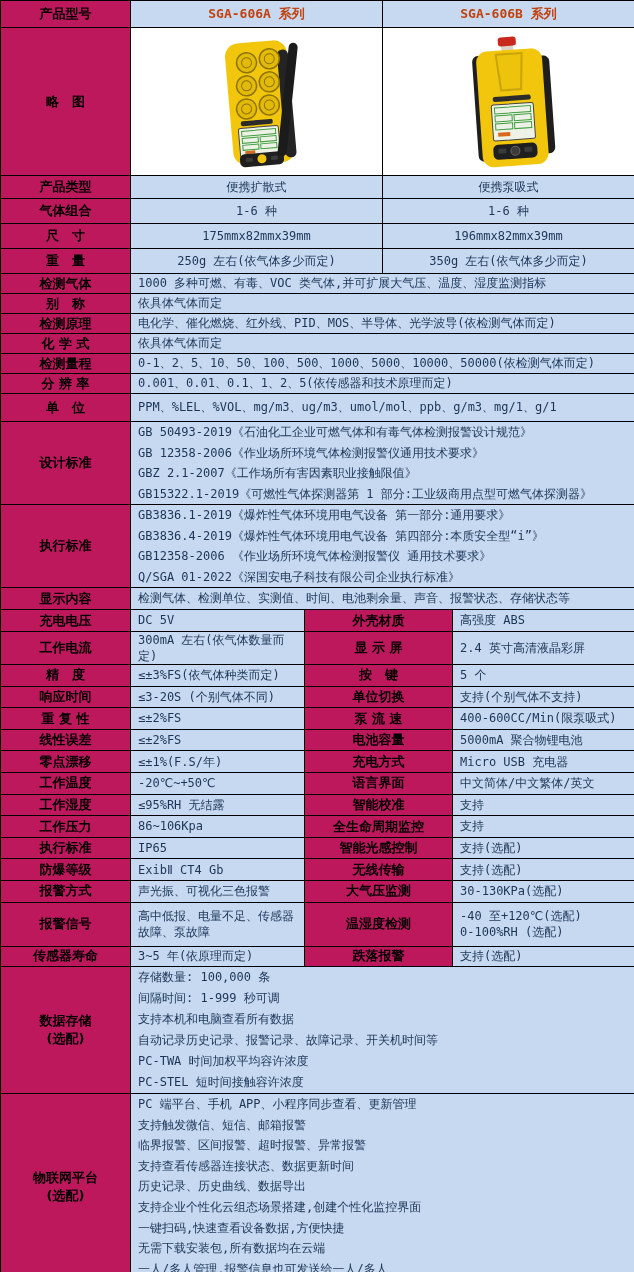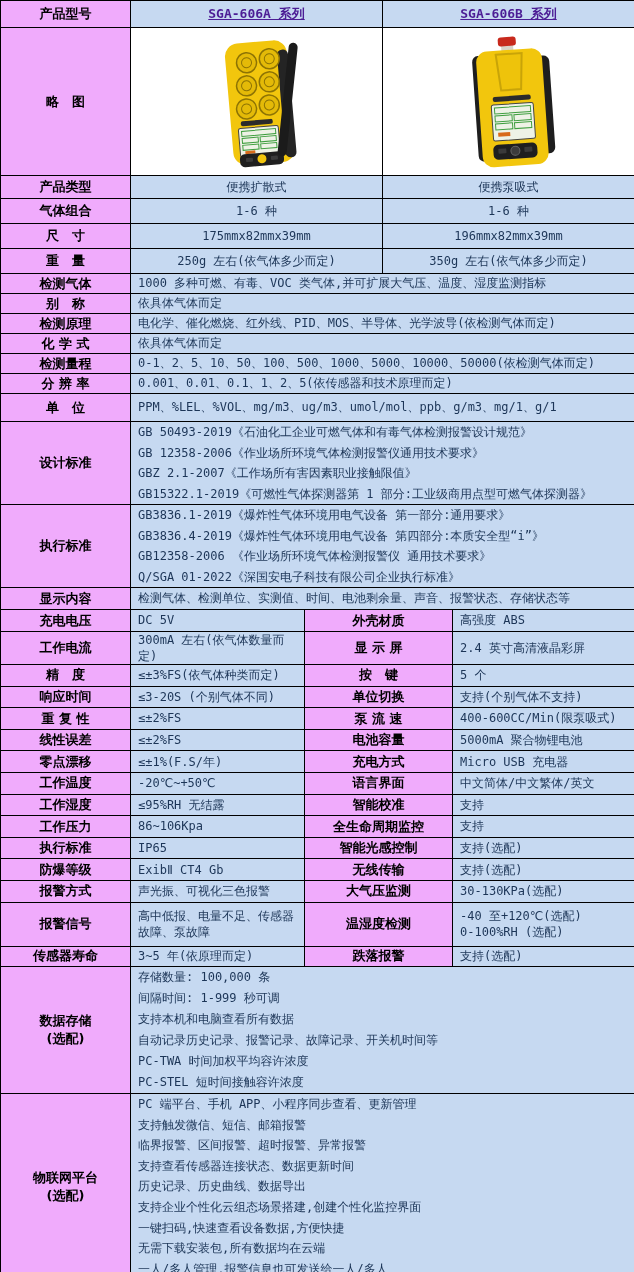--- a/index.html
+++ b/index.html
@@ -1,22 +1,22 @@
 <!DOCTYPE html>
 <html><head>
 <meta charset="utf-8">
 <style>
   html,body{margin:0;padding:0;background:#ffffff;}
   body{width:634px;font-family:"DejaVu Sans","Liberation Sans",sans-serif;}
   table{border-collapse:collapse;table-layout:fixed;width:634px;border:1px solid #000;border-bottom:2px solid #000;}
   td{border:1px solid #000;padding:0 7px;overflow:hidden;vertical-align:middle;
      background:#c6d9f1;color:#1c3557;font-size:12px;line-height:1.35;}
-  td.lab{background:#f0abfc;color:#000;font-weight:bold;text-align:center;font-size:13px;padding:0 2px;}
-  td.hdr{font-weight:bold;color:#4c1d95;text-align:center;font-size:13px;
-         font-family:"DejaVu Sans Mono","DejaVu Sans",sans-serif;text-decoration:underline;}
+  td.lab{background:#be185d;color:#000;font-weight:bold;text-align:center;font-size:13px;padding:0 2px;}
+  td.hdr{font-weight:bold;color:#c2410c;text-align:center;font-size:13px;
+         font-family:"DejaVu Sans Mono","DejaVu Sans",sans-serif;}
   td.val{font-family:"DejaVu Sans Mono","DejaVu Sans",sans-serif;}
   td.c{text-align:center;}
   td.white{background:#ffffff;text-align:center;vertical-align:middle;padding:0;}
   .pre{white-space:pre-line;}
   .lines div{line-height:20.5px;}
   .st-lines div{line-height:21.1px;}
   .iot-lines div{line-height:20.6px;}
   tr.h4{height:21.6px;}
   svg{display:block;margin:0 auto;}
 </style>

